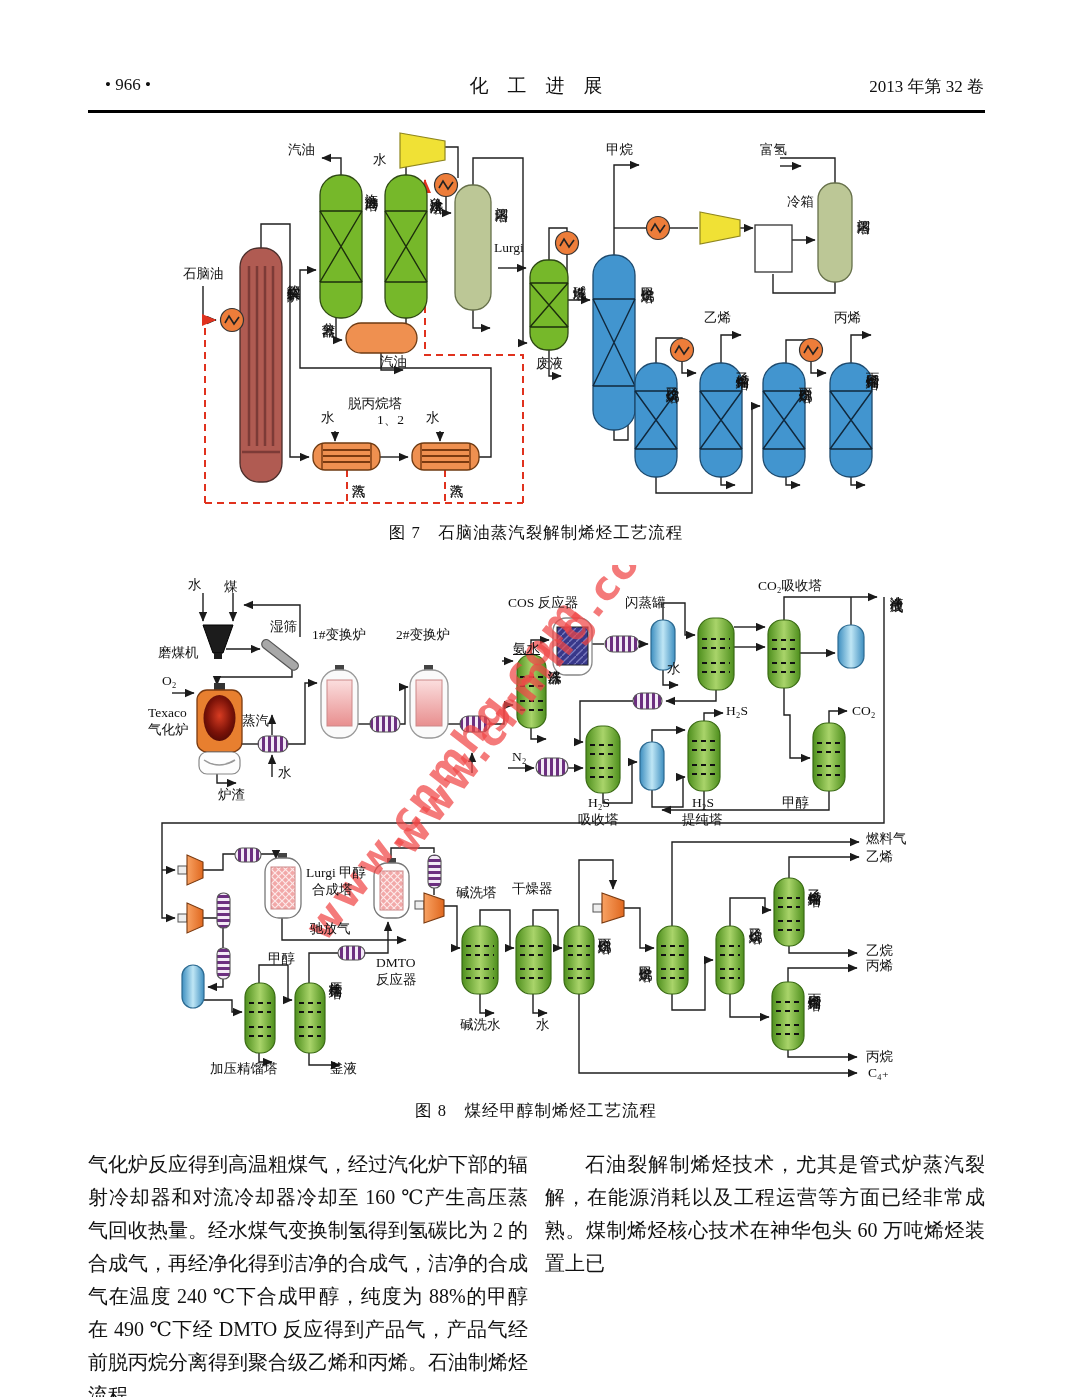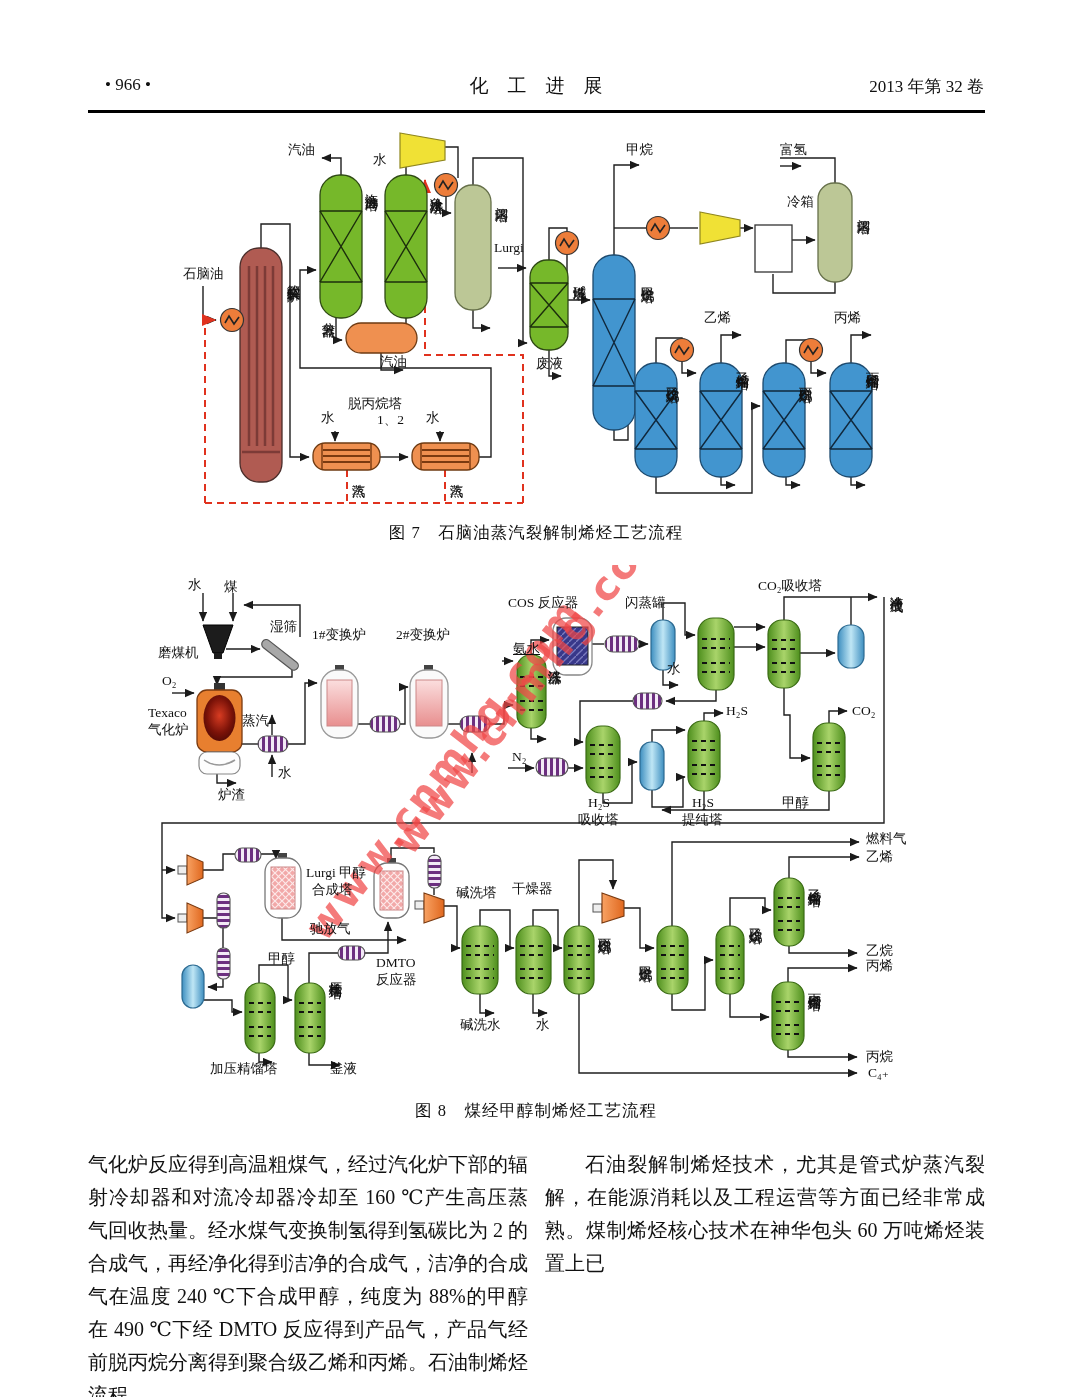--- a/index.html
+++ b/index.html
@@ -162,22 +162,22 @@
     <div class="lbl v" style="left:196px;top:146px;">管式裂解炉</div>
     <div class="lbl" style="left:198px;top:14px;">汽油</div>
     <div class="lbl v" style="left:274px;top:55px;">汽油分离塔</div>
     <div class="lbl" style="left:283px;top:24px;">水</div>
     <div class="lbl v" style="left:339px;top:58px;">急冷水洗塔</div>
     <div class="lbl v" style="left:404px;top:68px;">闪蒸塔</div>
     <div class="lbl" style="left:404px;top:112px;">Lurgi</div>
     <div class="lbl v" style="left:482px;top:146px;">碱洗塔</div>
     <div class="lbl" style="left:446px;top:228px;">废液</div>
     <div class="lbl v" style="left:550px;top:148px;">脱甲烷塔</div>
-    <div class="lbl" style="left:516px;top:14px;margin-left:20px;">甲烷</div>
-    <div class="lbl" style="left:670px;top:14px;margin-left:20px;">富氢</div>
+    <div class="lbl" style="left:516px;top:14px;">甲烷</div>
+    <div class="lbl" style="left:670px;top:14px;">富氢</div>
     <div class="lbl" style="left:697px;top:66px;">冷箱</div>
     <div class="lbl v" style="left:766px;top:80px;">闪蒸塔</div>
     <div class="lbl v" style="left:231px;top:184px;">分离器</div>
     <div class="lbl" style="left:290px;top:226px;">汽油</div>
     <div class="lbl" style="left:231px;top:282px;">水</div>
     <div class="lbl" style="left:336px;top:282px;">水</div>
     <div class="lbl" style="left:258px;top:268px;">脱丙烷塔</div>
     <div class="lbl" style="left:287px;top:284px;">1、2</div>
     <div class="lbl v" style="left:261px;top:345px;">蒸汽</div>
     <div class="lbl v" style="left:359px;top:345px;">蒸汽</div>

